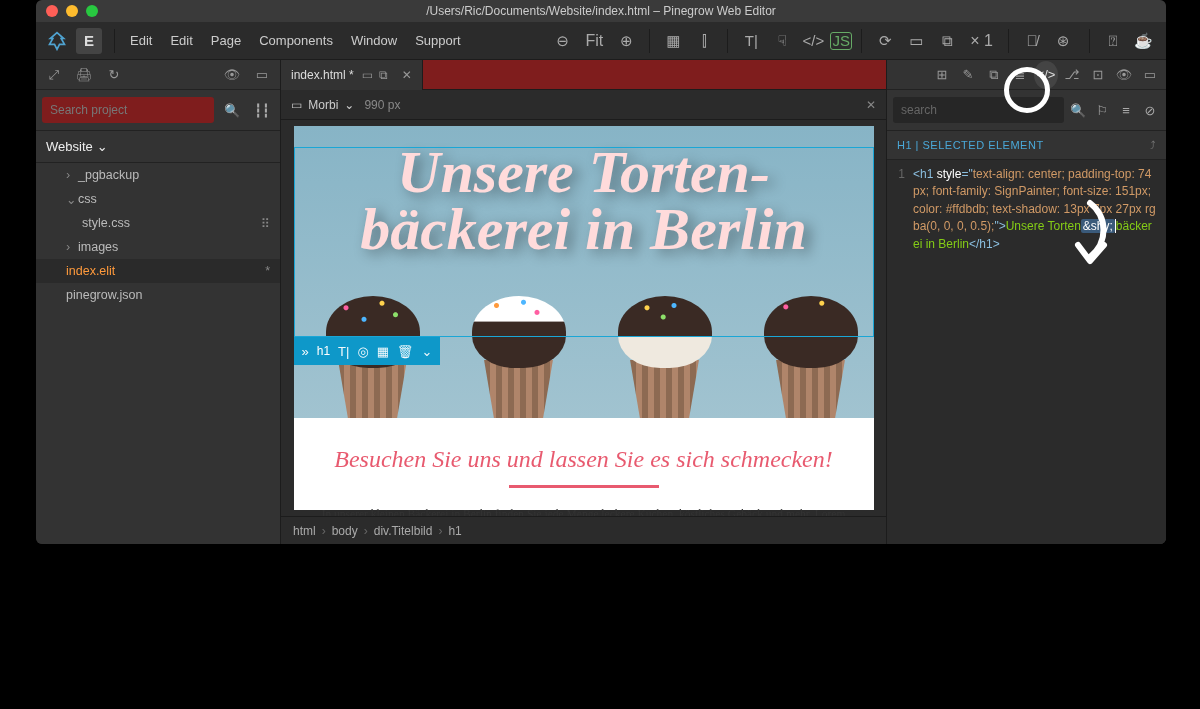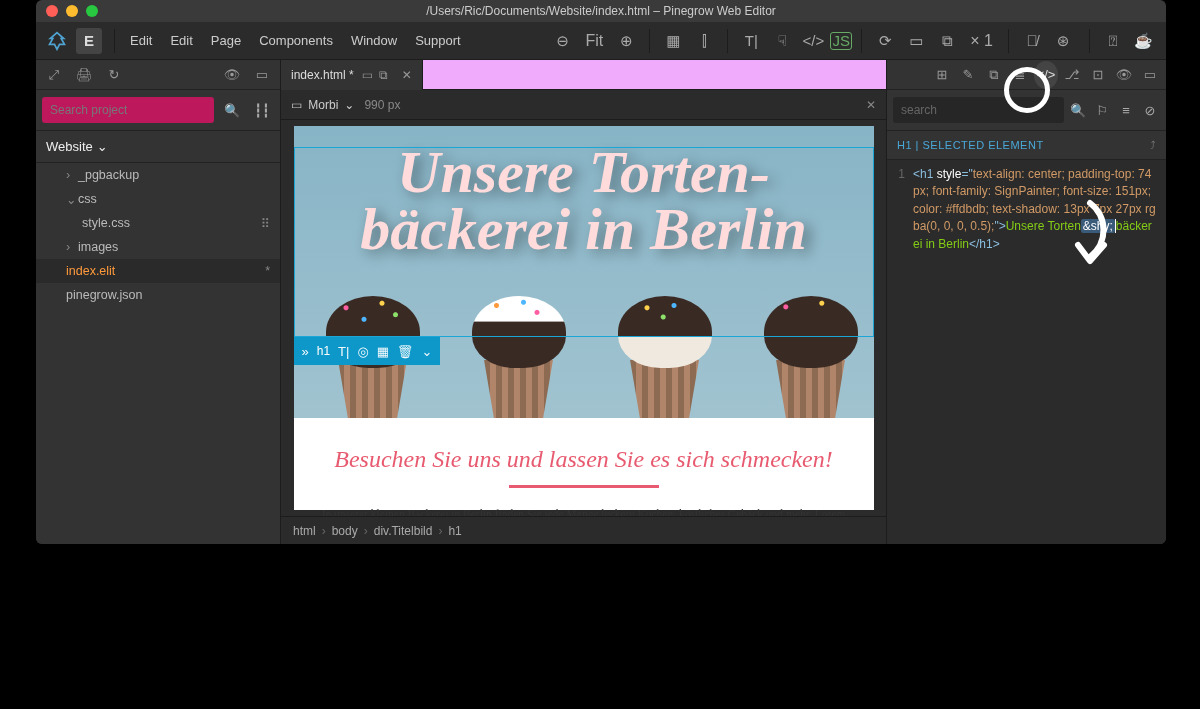--- a/index.html
+++ b/index.html
@@ -20,33 +20,33 @@
 .ibtn.small{width:24px;font-size:13px;}
 .ibtn.txt{width:auto;padding:0 6px;font-size:16px;}
 .body { flex:1; display:flex; min-height:0; }
 
 
 .left { width:245px; background:#333; border-right:1px solid #1c1c1c; display:flex;flex-direction:column; }
 .left-top { height:30px; display:flex; align-items:center; padding:0 6px; gap:6px; border-bottom:1px solid #222;}
 .left-top .ibtn{color:#999;}
 .left-top .spacer{margin-left:auto;}
 .search-row { display:flex; align-items:center; padding:6px; gap:6px; border-bottom:1px solid #222;}
-.search-row input { flex:1; background:#be185d; border:none; height:26px; padding:0 8px; color:#ccc; font-size:12px; border-radius:3px;}
+.search-row input { flex:1; background:#7f1d1d; border:none; height:26px; padding:0 8px; color:#ccc; font-size:12px; border-radius:3px;}
 .search-row input::placeholder{color:#777;}
 .proj-head { padding:8px 10px; color:#eee; font-size:13px; display:flex;align-items:center;gap:4px;border-bottom:1px solid #222;}
 .tree { font-size:12.5px; color:#bbb; }
 .tree .row { height:24px; display:flex; align-items:center; padding-left:14px; cursor:pointer; position:relative;}
 .tree .row.d1{padding-left:30px;}
 .tree .row.d2{padding-left:46px;}
 .tree .row.sel{ background:#2a2a2a; color:#ff9a3c; }
 .tree .chev{width:12px;display:inline-block;color:#888;}
 .tree .mod{position:absolute;right:10px;color:#888;}
 
 
-.center { flex:1; display:flex; flex-direction:column; background:#f0abfc; min-width:0;}
+.center { flex:1; display:flex; flex-direction:column; background:#7f1d1d; min-width:0;}
 .tabbar { height:30px; display:flex; align-items:center; border-bottom:1px solid #1c1c1c;}
 .tab { height:30px; display:flex; align-items:center; gap:8px; padding:0 10px; background:#333; color:#ddd; font-size:12px; border-right:1px solid #1c1c1c;}
 .tab .ti{color:#999;display:flex;gap:6px;}
 .tab .close{color:#999;margin-left:6px;cursor:pointer;}
 .viewport-bar{height:30px;background:#2b2b2b;display:flex;align-items:center;padding:0 10px;color:#ccc;font-size:12px;gap:10px;border-bottom:1px solid #1c1c1c;position:relative;}
 .viewport-bar .vp{display:flex;align-items:center;gap:6px;cursor:pointer;}
 .viewport-bar .closex{position:absolute;right:10px;color:#888;cursor:pointer;}
 .canvas-wrap{flex:1;background:#2b2b2b;display:flex;justify-content:center;overflow:hidden;position:relative;padding:6px 0;}
 .canvas{width:580px;background:#fff;position:relative;}
 .hero{height:292px;background:linear-gradient(#87b4c6,#a1c3d0);position:relative;overflow:hidden;}

